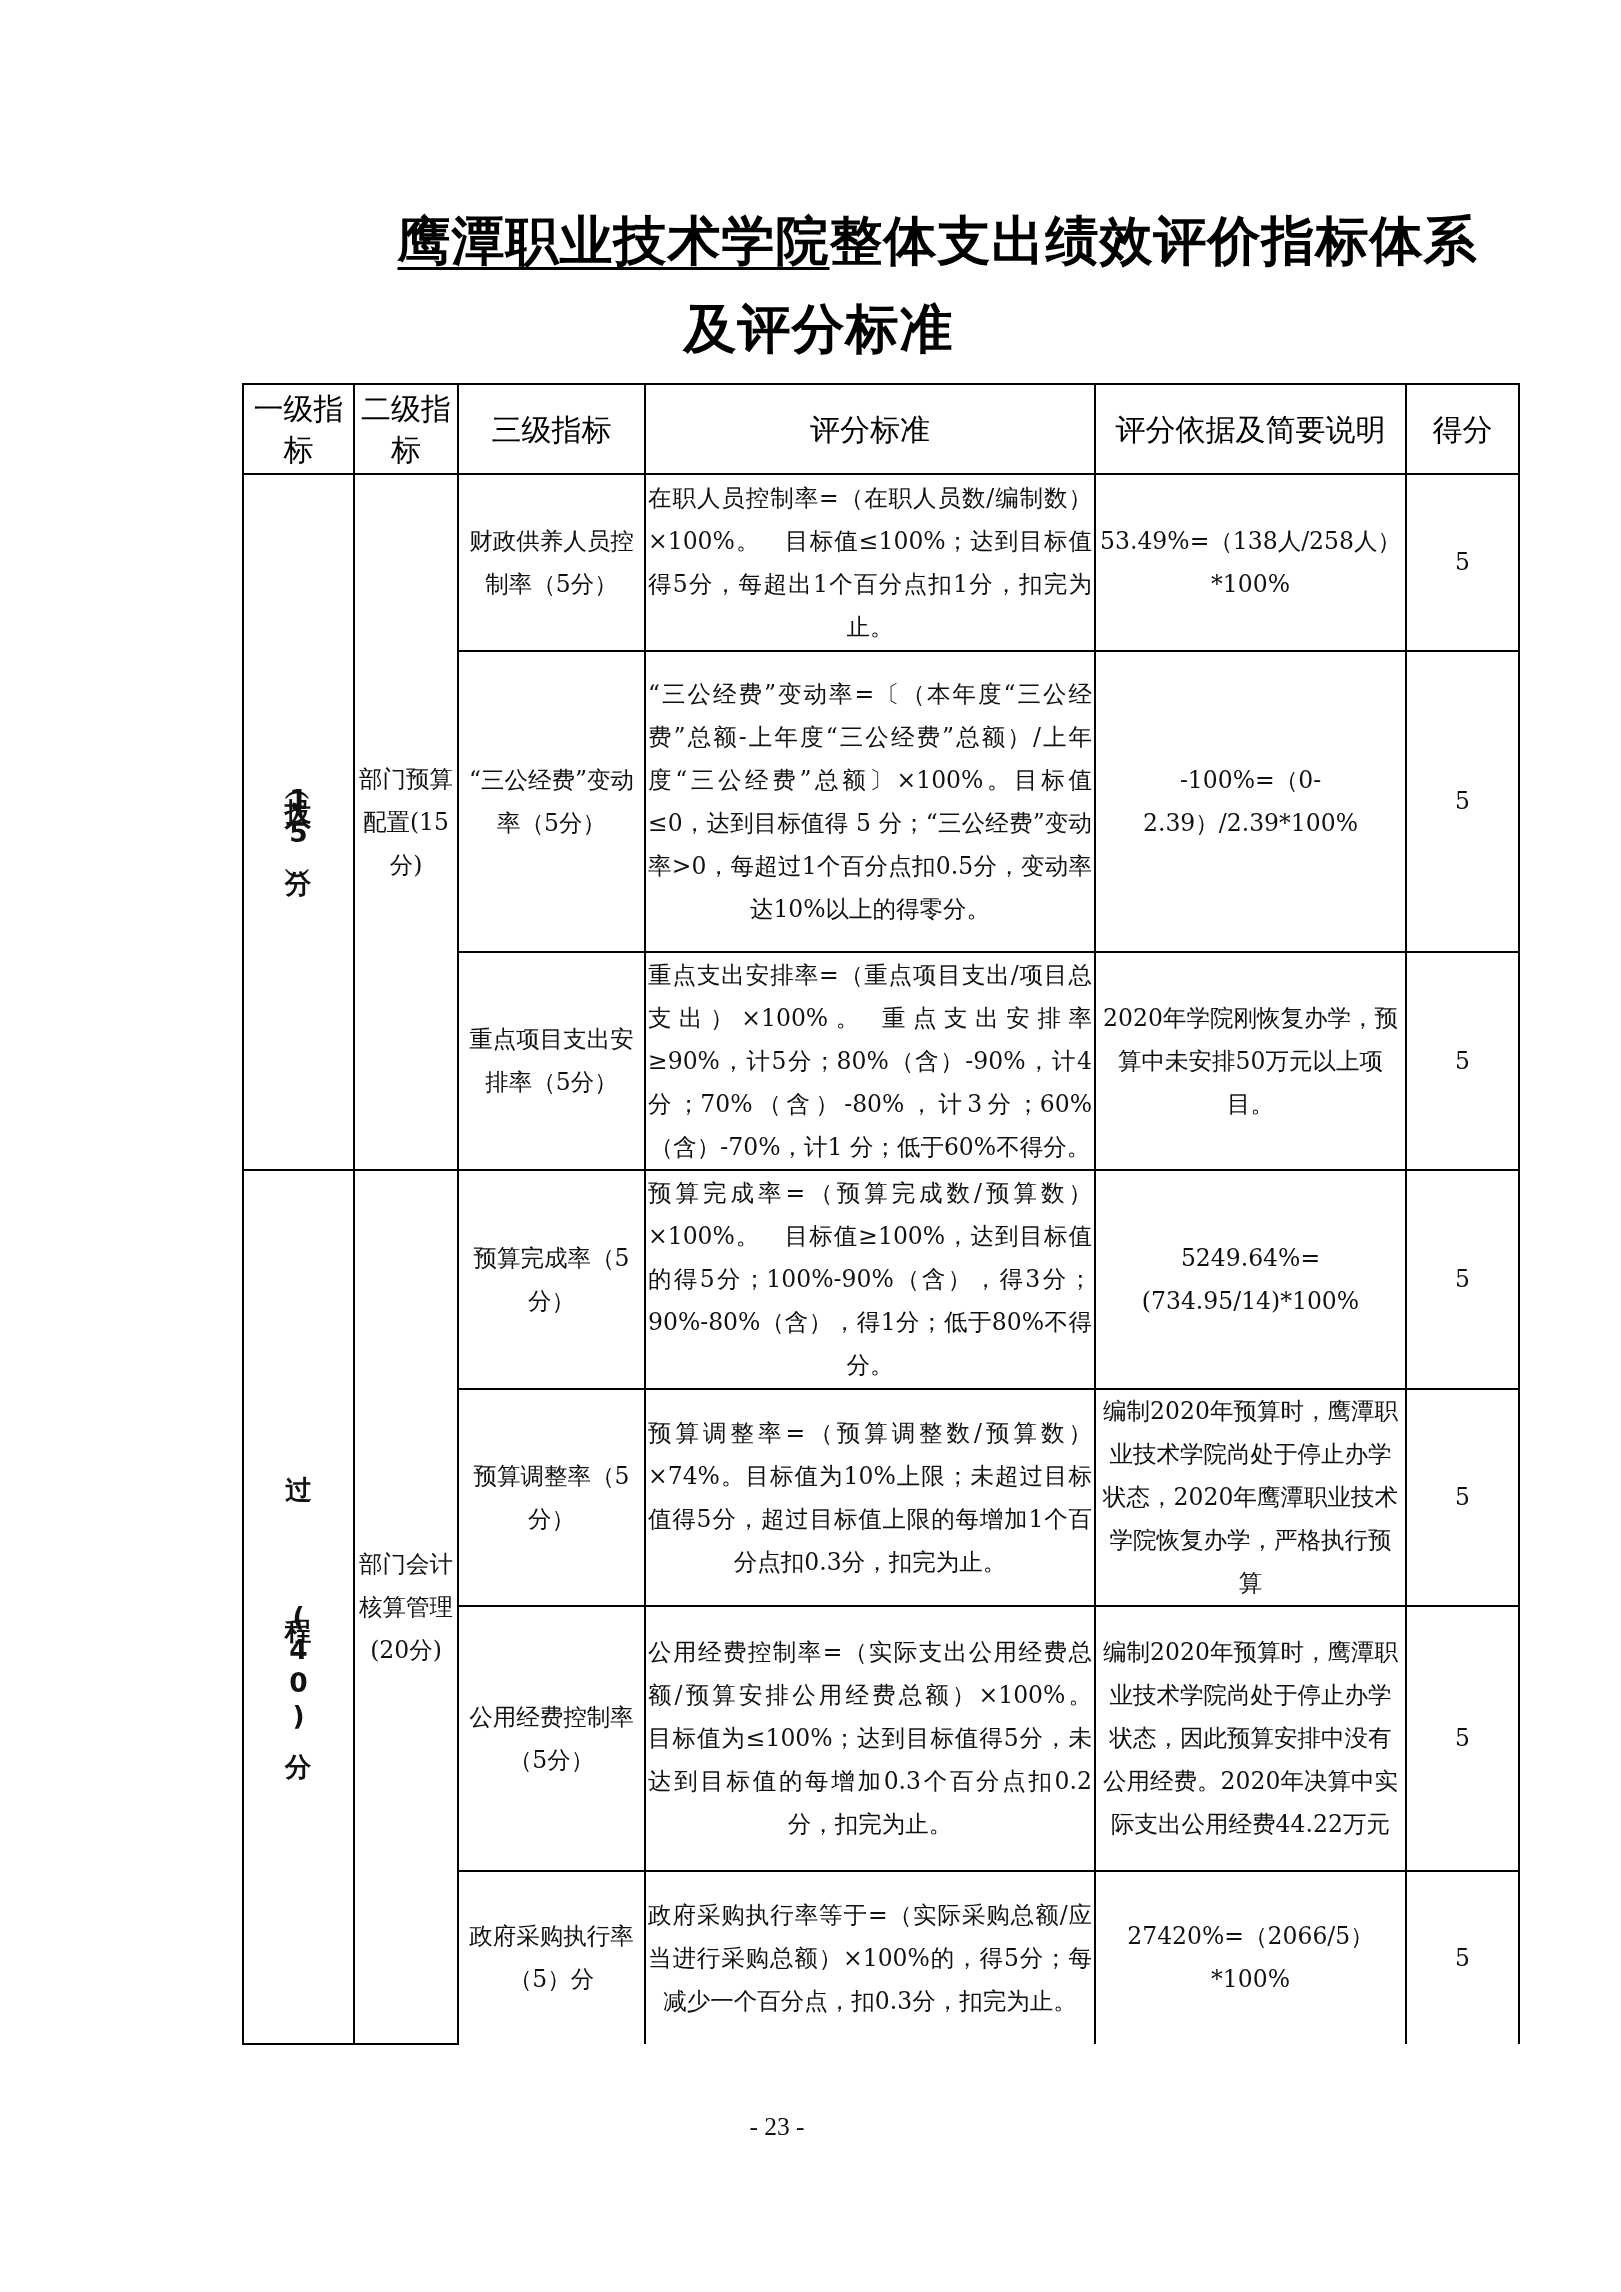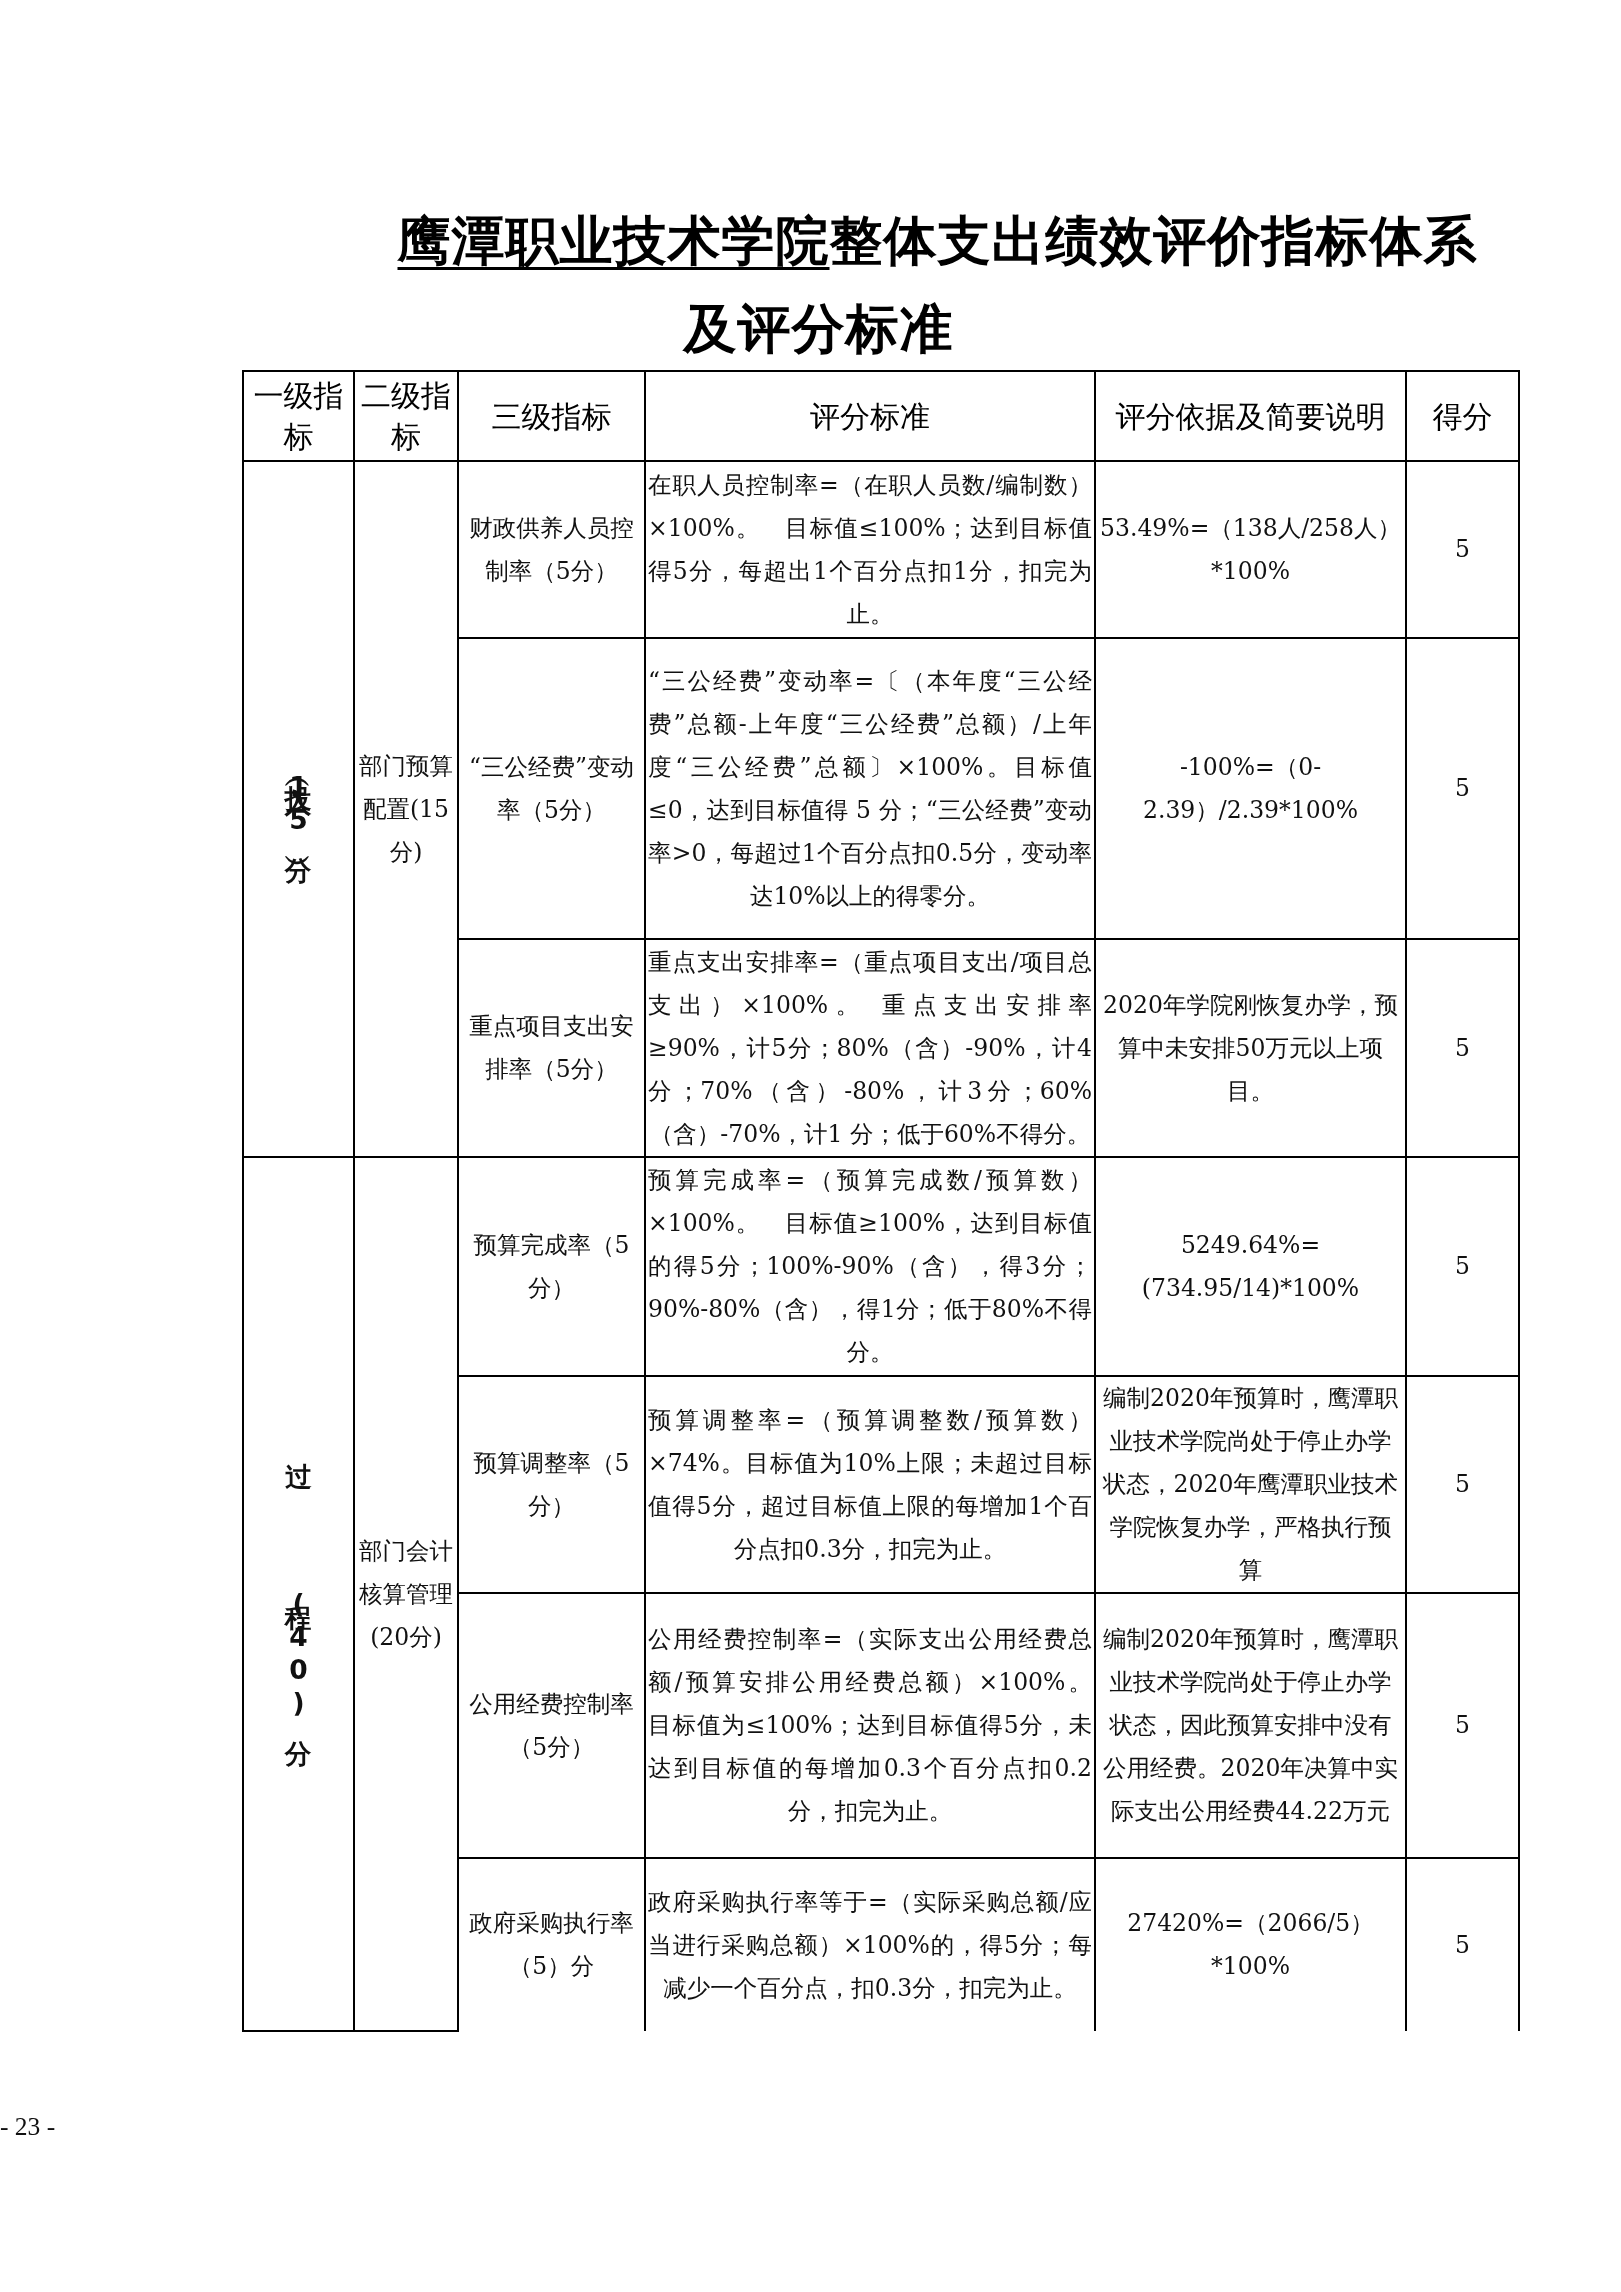--- a/index.html
+++ b/index.html
@@ -4,32 +4,32 @@
 <style>
   html, body { margin: 0; padding: 0; background: #ffffff; }
   body { width: 1621px; height: 2293px; position: relative; overflow: hidden;
          font-family: "DejaVu Serif", "Liberation Serif", serif; color: #111; }
   .title { position: absolute; left: 8px; width: 1621px; text-align: center;
            font-family: "DejaVu Sans", "Liberation Sans", sans-serif; font-weight: bold;
            font-size: 53px; letter-spacing: 1px; color: #000; }
   .title1 { top: 206px; left: 127px; }
   .title2 { top: 294px; }
   .title .ul { text-decoration: underline; text-decoration-thickness: 2.9px; text-underline-offset: 7.8px; }
-  table { position: absolute; left: 242px; top: 370px; border-collapse: collapse;
+  table { position: absolute; left: 242px; top: 383px; border-collapse: collapse;
           table-layout: fixed; }
   td, th { border: 2.5px solid #000; padding: 0 2px; text-align: center; vertical-align: middle;
            font-size: 23.5px; line-height: 43px; font-weight: normal; }
   th { font-family: "DejaVu Sans", "Liberation Sans", sans-serif; font-size: 30px; line-height: 41px; color: #000; }
   td.crit { text-align: justify; text-align-last: center; margin-left: 36px; }
   td.lvl1 { font-family: "DejaVu Sans", "Liberation Sans", sans-serif; font-weight: bold; font-size: 26.5px; }
   .vert { writing-mode: vertical-rl; text-orientation: upright; display: inline-block; letter-spacing: 2px; }
   .vert2 { display: inline-block; line-height: 43px; }
   td.score { font-size: 23.5px; }
   tr.last td.open { border-bottom: none; }
-  .page-num { position: absolute; top: 2112px; left: 0; width: 1554px; text-align: left;
+  .page-num { position: absolute; top: 2112px; left: 0; width: 1554px; text-align: center;
               font-family: "Liberation Serif", serif; font-size: 25.5px; }
 </style>
 </head>
 <body>
 
 <div class="title title1">
   <span class="ul">鹰潭职业技术学院</span><span>整体支出绩效评价指标体系</span>
 </div>
 <div class="title title2">及评分标准</div>
 

